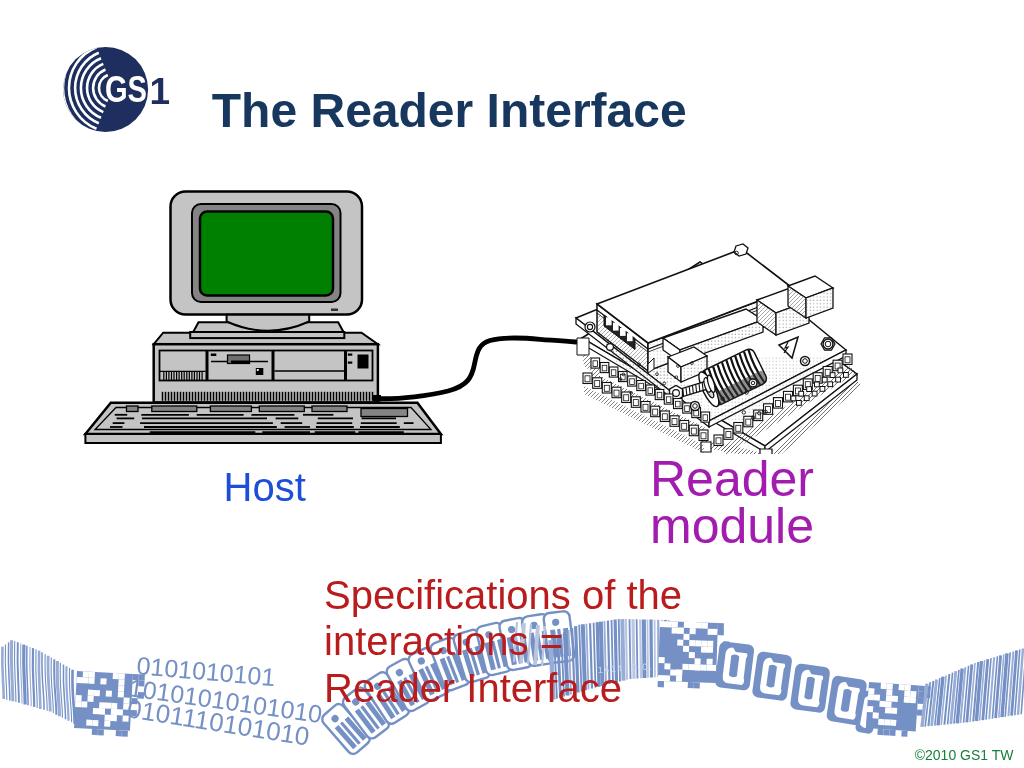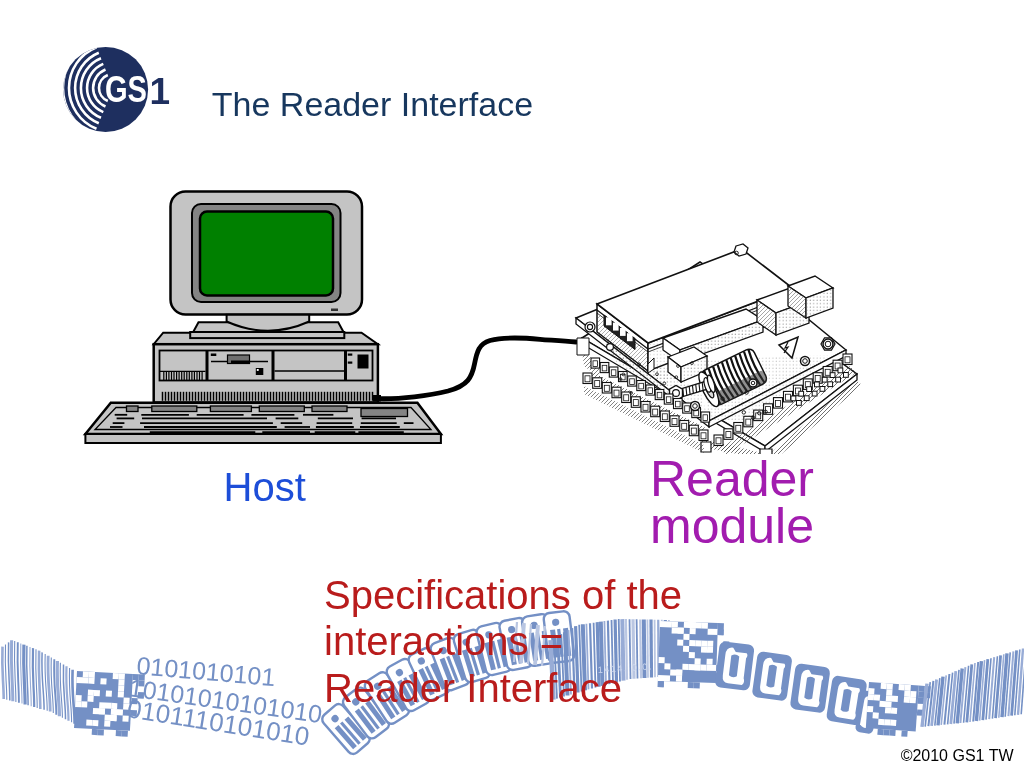--- a/index.html
+++ b/index.html
@@ -22,21 +22,21 @@
     <path d="M 50.3,23.9 A 26,26 0 0 0 50.3,72.1" stroke-width="2.6"></path>
     <path d="M 48.0,18.3 A 32,32 0 0 0 48.0,77.7" stroke-width="2.6"></path>
     <path d="M 45.8,12.8 A 38,38 0 0 0 45.8,83.2" stroke-width="2.6"></path>
     <path d="M 43.5,7.2 A 44,44 0 0 0 43.5,88.8" stroke-width="2.6"></path>
     <path d="M 41.3,1.6 A 50,50 0 0 0 41.3,94.4" stroke-width="2.6"></path>
   </g>
   <text x="52" y="61.5" font-size="36" font-weight="bold" fill="#fff" textLength="42" lengthAdjust="spacingAndGlyphs">GS</text>
   <text x="96.5" y="64" font-size="37" font-weight="bold" fill="#1e2f5f" stroke="#fff" stroke-width="4" paint-order="stroke">1</text>
 </svg>
 
-<div class="abs" style="left:211.8px;top:87.4px;font-size:34px;font-weight:normal;color:#17375e;line-height:1;white-space:nowrap">The Reader Interface</div>
+<div class="abs" style="left:211.8px;top:87.4px;font-size:48px;font-weight:bold;color:#17375e;line-height:1;white-space:nowrap">The Reader Interface</div>
 
 <svg class="abs" style="left:80px;top:186px" width="370" height="262" viewBox="80 186 370 262">
 
   <rect x="170.5" y="191.5" width="191.5" height="123" rx="15" fill="#c4c4c4" stroke="#000" stroke-width="2.5"></rect>
   <rect x="192" y="204" width="148.5" height="98" rx="9" fill="#848484" stroke="#000" stroke-width="2"></rect>
   <rect x="200" y="211.5" width="133" height="84" rx="7" fill="#008000" stroke="#000" stroke-width="2.5"></rect>
   <rect x="331" y="308.5" width="7" height="2.5" fill="#333"></rect>
 
   <polygon points="163.2,332.7 361.5,332.7 377.9,344.2 153.7,344.2" fill="#c4c4c4" stroke="#000" stroke-width="2"></polygon>
   <polygon points="198.5,322.3 338.2,322.3 343.5,332 193.2,332" fill="#c4c4c4" stroke="#000" stroke-width="2"></polygon>
@@ -737,13 +737,13 @@
 <line x1="1013.4" y1="651.4" x2="1008.4" y2="716.2" stroke="#98acd6" stroke-width="2"></line>
 <line x1="1016.6" y1="650.4" x2="1011.6" y2="715.7" stroke="#7490c5" stroke-width="2.8"></line>
 <line x1="1019.8" y1="649.5" x2="1014.8" y2="715.2" stroke="#7490c5" stroke-width="1.6"></line>
 <line x1="1023.0" y1="648.5" x2="1018.0" y2="714.8" stroke="#98acd6" stroke-width="2.4"></line>
 <line x1="1026.2" y1="647.5" x2="1021.2" y2="714.3" stroke="#7490c5" stroke-width="1.6"></line>
 </svg>
 
 <div class="abs" style="left:223.5px;top:467.2px;font-size:40px;color:#1d4ed8;line-height:1">Host</div>
 <div class="abs" style="left:650px;top:455.8px;font-size:50px;color:#a21caf;line-height:46.8px">Reader<br>module</div>
 <div class="abs" style="left:324px;top:571.5px;font-size:40px;color:#b91c1c;line-height:46.9px">Specifications of the<br>interactions =<br>Reader Interface</div>
-<div class="abs" style="right:10.5px;top:747.5px;font-size:16px;color:#000000;line-height:1">©2010 GS1 TW</div>
+<div class="abs" style="right:10.5px;top:747.5px;font-size:14px;color:#15803d;line-height:1">©2010 GS1 TW</div>
 
 </body></html>

